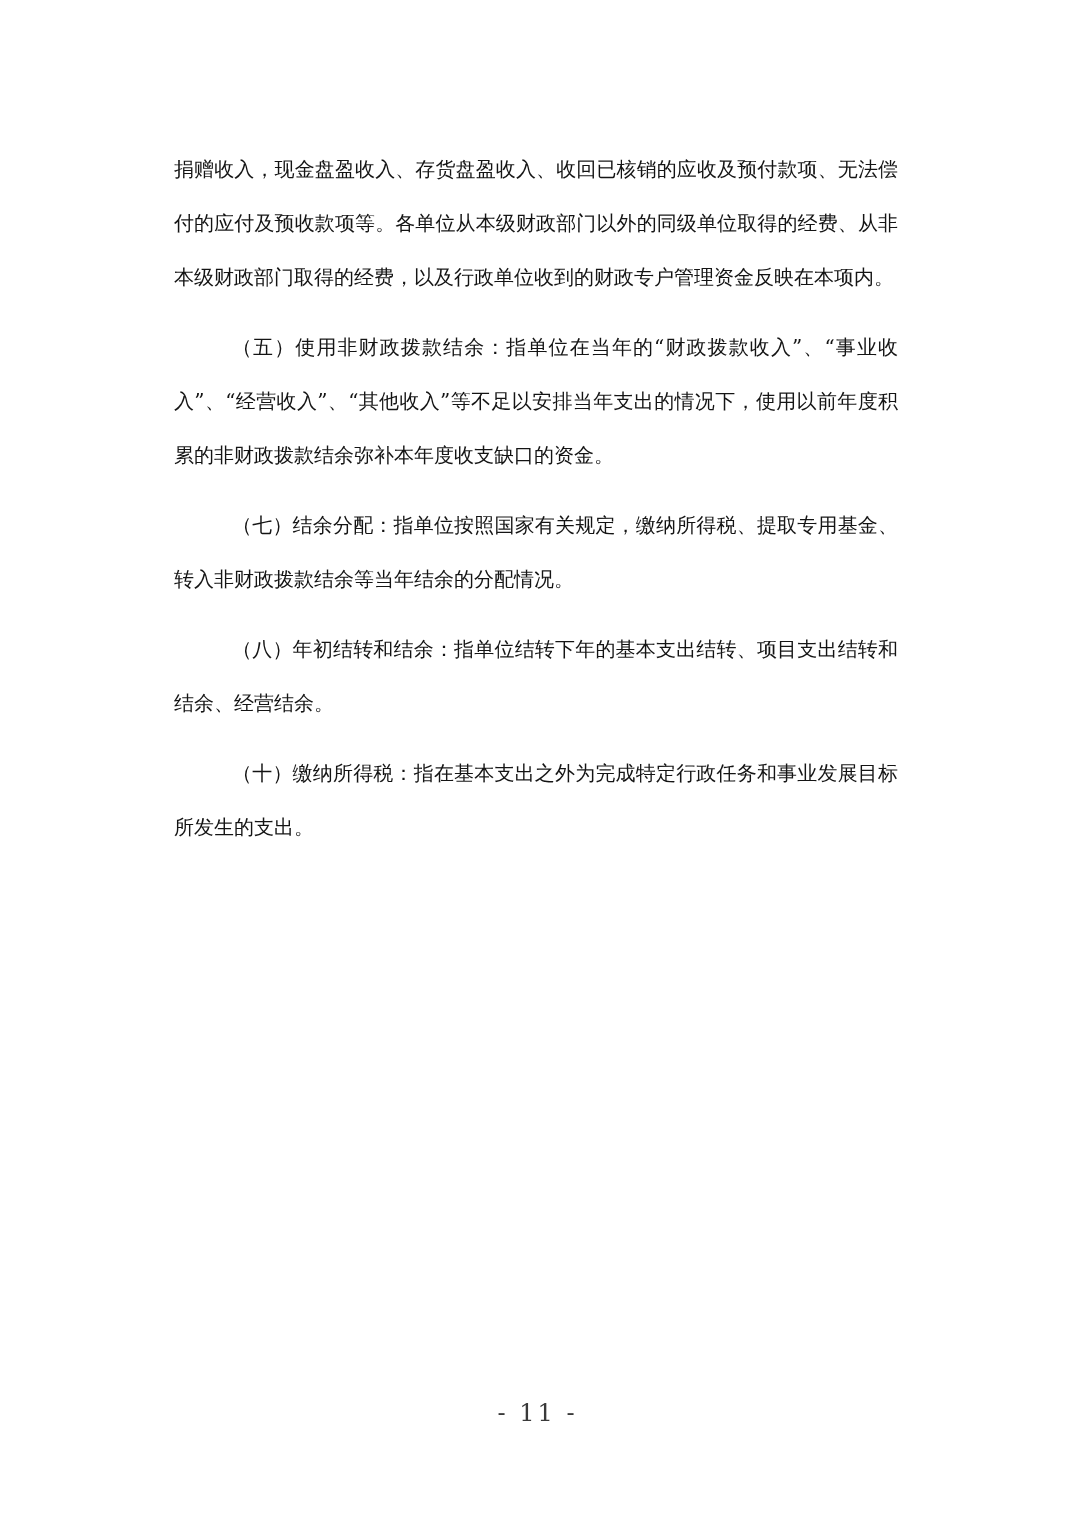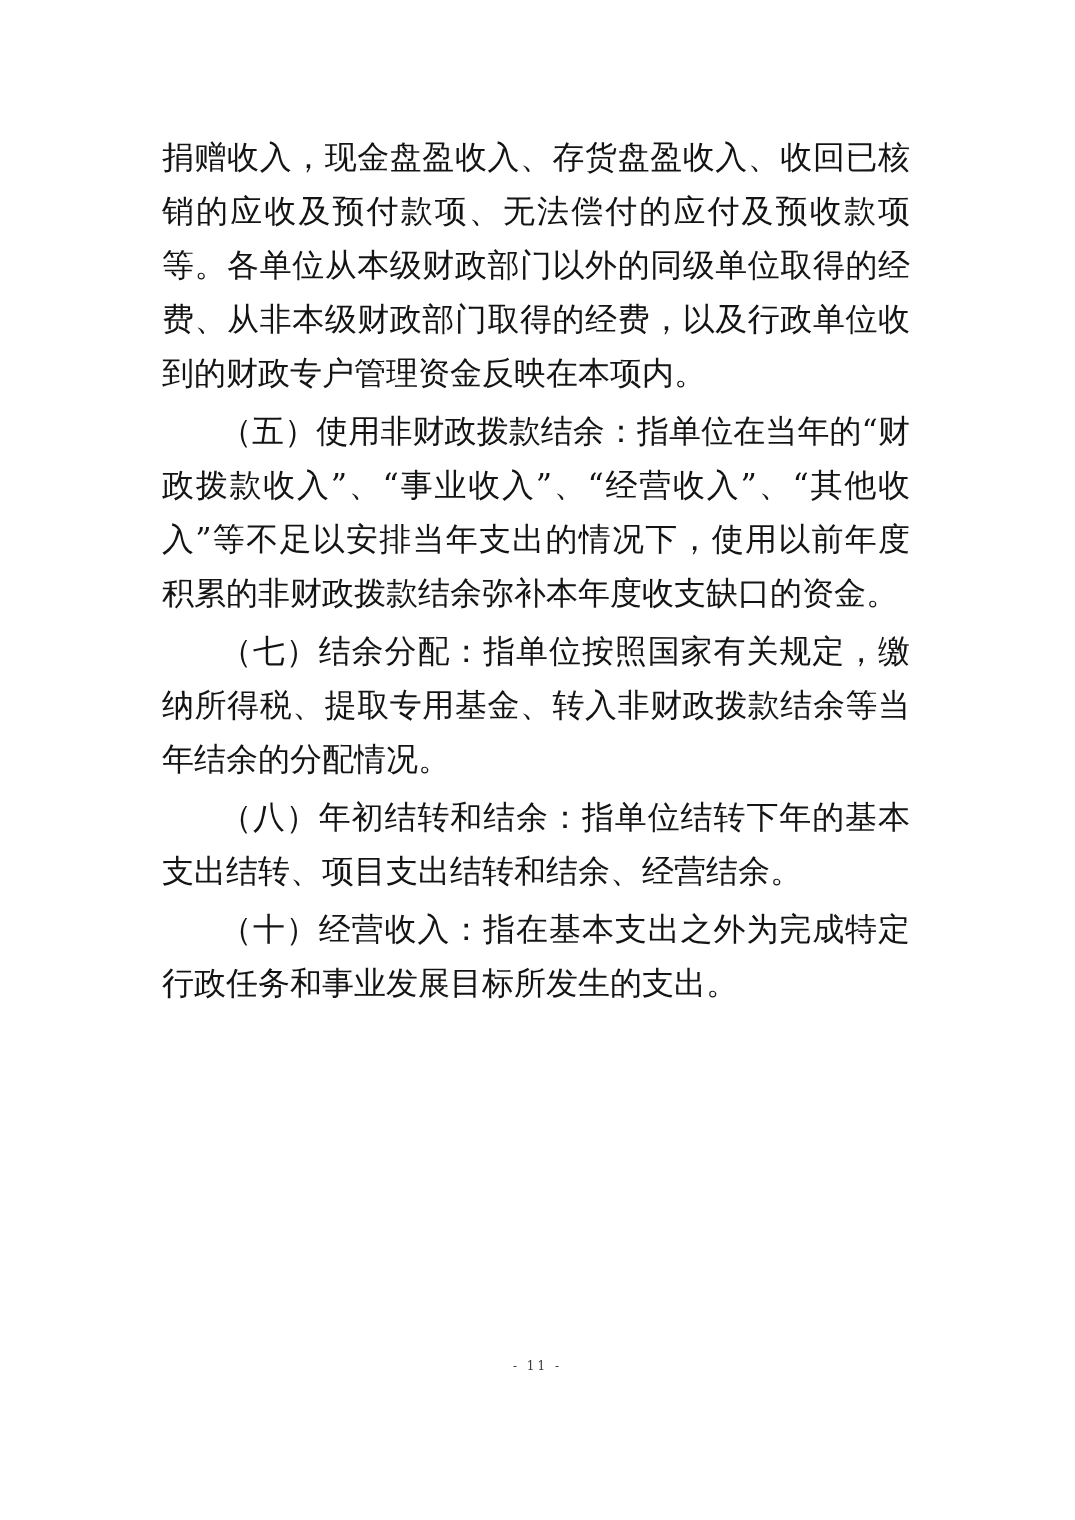--- a/index.html
+++ b/index.html
@@ -12,43 +12,43 @@
     position: relative;
     overflow: hidden;
   }
   .content {
     position: absolute;
     left: 158px;
     top: 126px;
     width: 756px;
   }
   .para {
-    margin: 4px;
-    font-size: 32px;
+    margin: 16px;
+    font-size: 20px;
     line-height: 54px;
     text-align: justify;
     text-justify: inter-ideograph;
   }
   .para.indent { text-indent: 58px; }
   .heading { font-weight: 400; }
   .page-number {
     position: absolute;
     left: 0;
     right: 0;
-    top: 1359px;
+    top: 1399px;
     text-align: center;
-    font-size: 12px;
+    font-size: 24px;
     color: #3a3a3a;
     letter-spacing: 3px;
   }
 </style>
 </head>
 <body>
 
 <main class="content" id="paragraphs">
     <p class="para"><span>捐赠收入，现金盘盈收入、存货盘盈收入、收回已核销的应收及预付款项、无法偿付的应付及预收款项等。各单位从本级财政部门以外的同级单位取得的经费、从非本级财政部门取得的经费，以及行政单位收到的财政专户管理资金反映在本项内。</span></p>
     <p class="para indent"><span class="heading">（五）使用非财政拨款结余：</span><span>指单位在当年的“财政拨款收入”、“事业收入”、“经营收入”、“其他收入”等不足以安排当年支出的情况下，使用以前年度积累的非财政拨款结余弥补本年度收支缺口的资金。</span></p>
     <p class="para indent"><span class="heading">（七）结余分配：</span><span>指单位按照国家有关规定，缴纳所得税、提取专用基金、转入非财政拨款结余等当年结余的分配情况。</span></p>
     <p class="para indent"><span class="heading">（八）年初结转和结余：</span><span>指单位结转下年的基本支出结转、项目支出结转和结余、经营结余。</span></p>
-    <p class="para indent"><span class="heading">（十）经营收入：</span><span>指在基本支出之外为完成特定行政任务和事业发展目标所发生的支出。</span></p>
+    <p class="para indent"><span class="heading">（十）缴纳所得税：</span><span>指在基本支出之外为完成特定行政任务和事业发展目标所发生的支出。</span></p>
   </main>
 
 <div class="page-number">- 11 -</div>
 
 </body></html>

